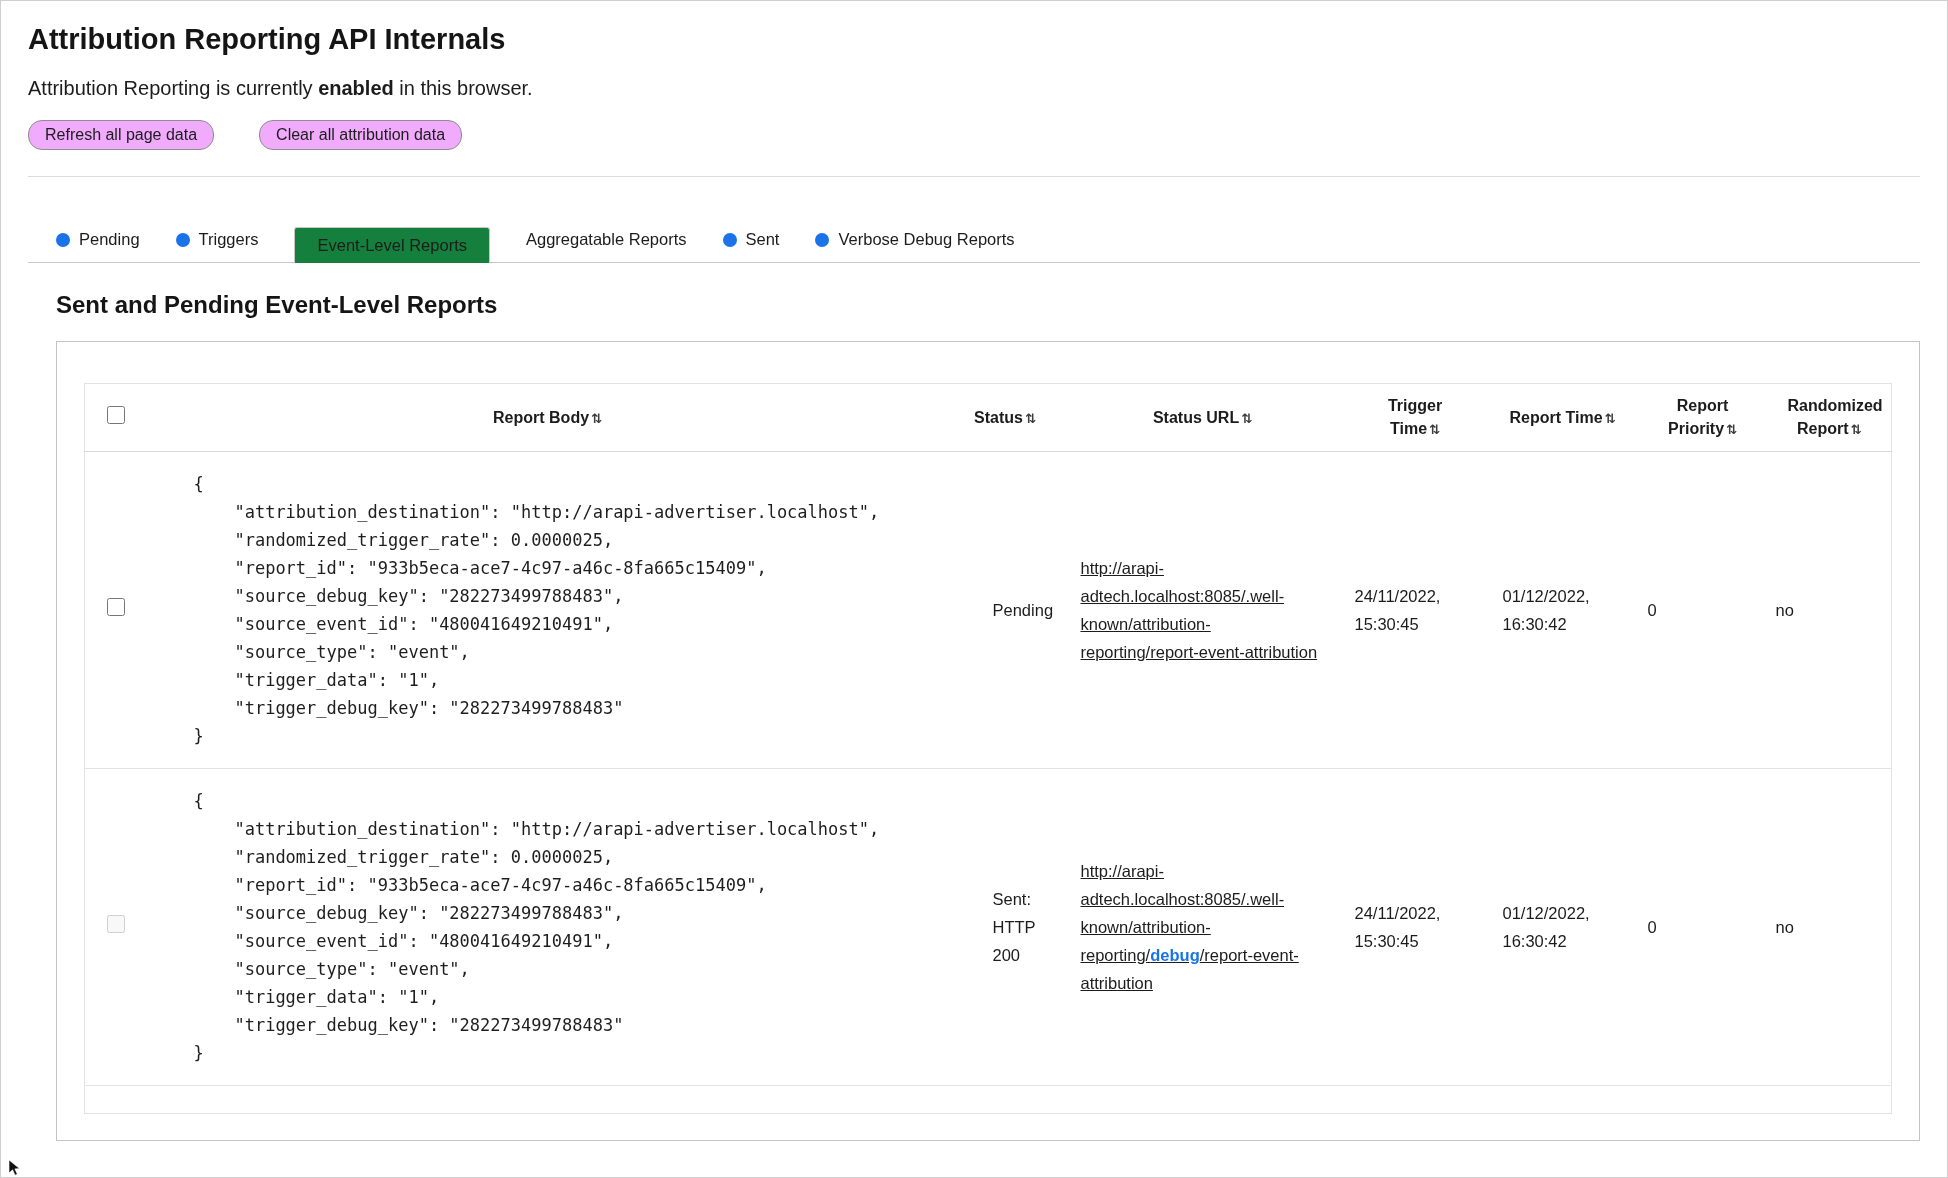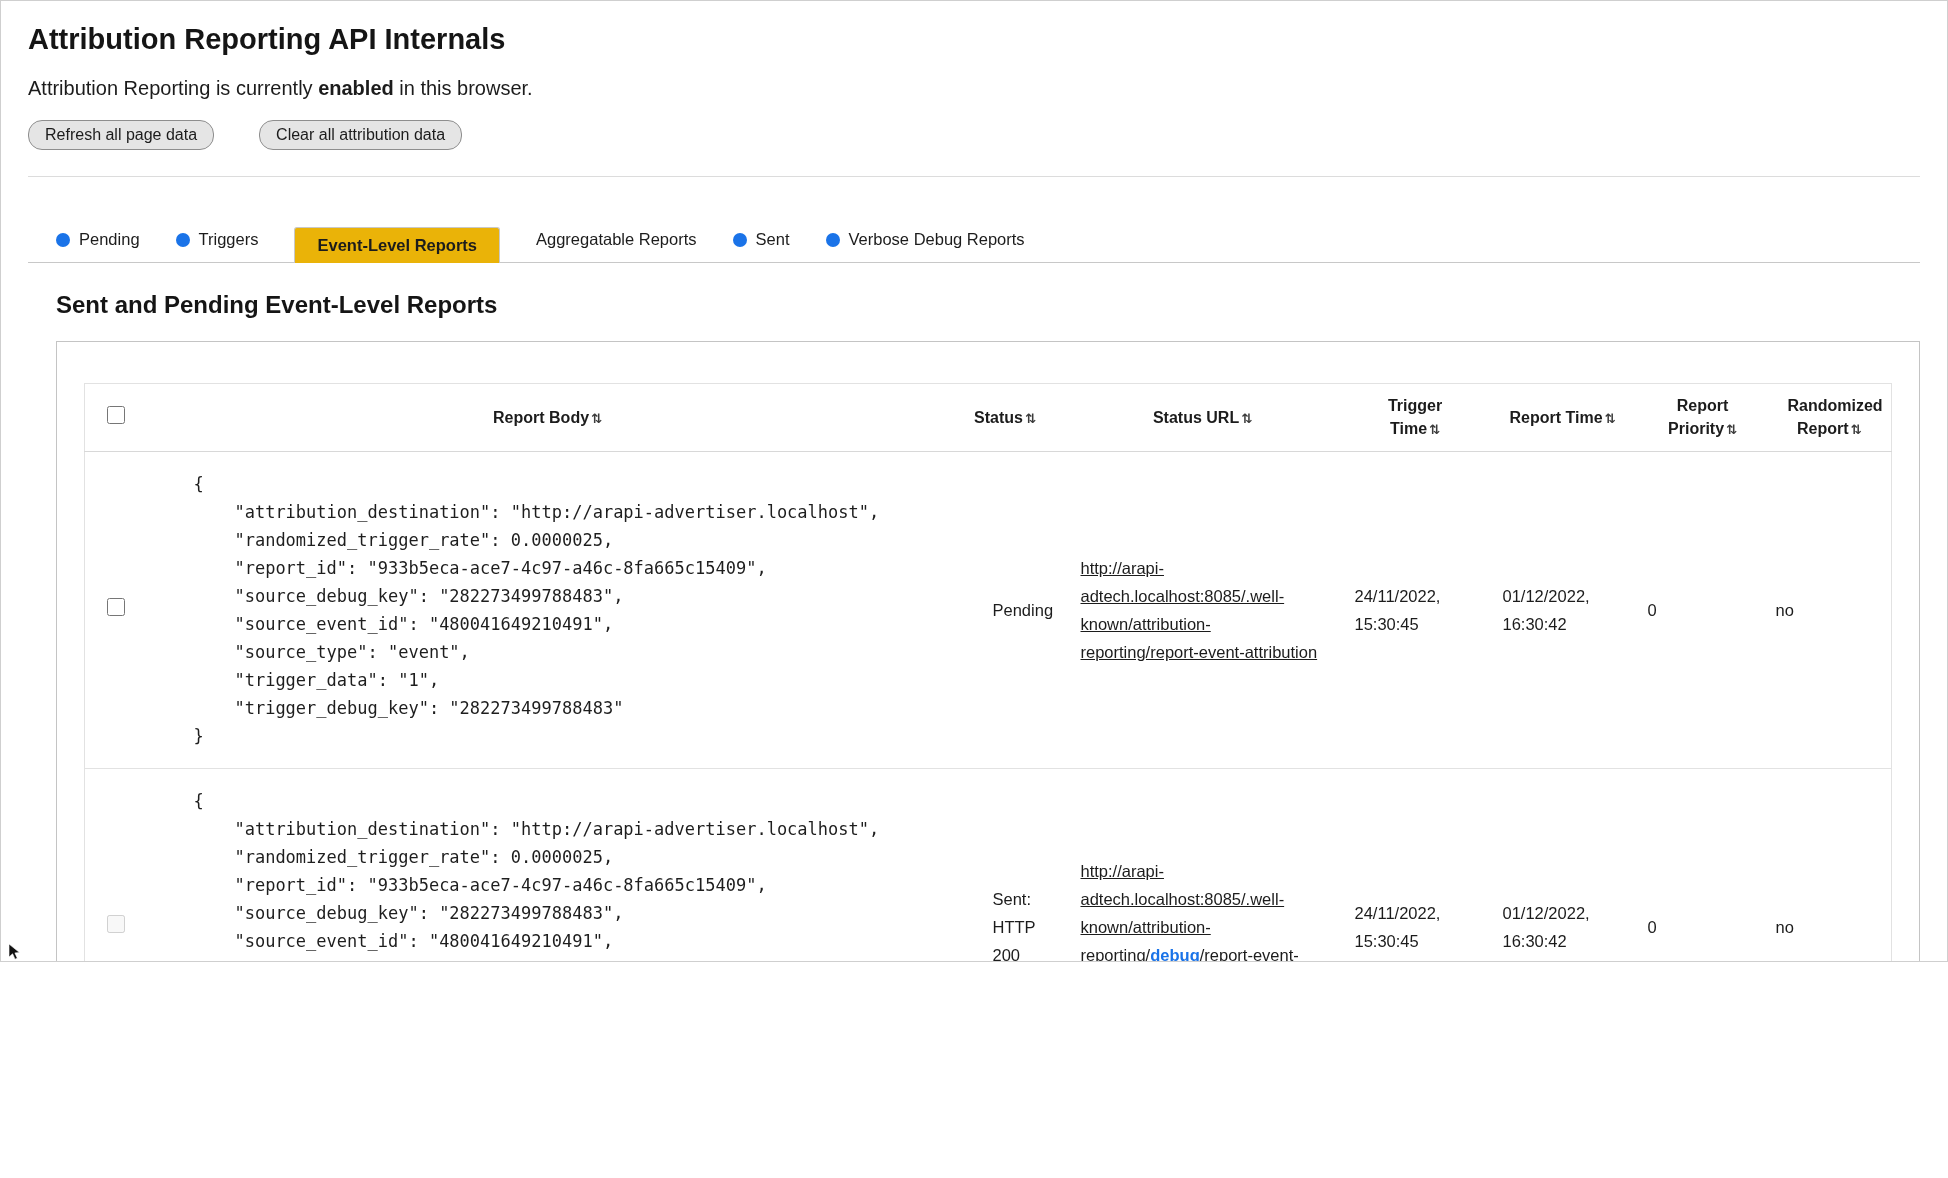--- a/index.html
+++ b/index.html
@@ -3,53 +3,53 @@
 <meta charset="utf-8">
 <title>Attribution Reporting API Internals</title>
 <style>
   * { box-sizing: border-box; }
   html, body { margin: 0; padding: 0; background: #fff; }
   body { font-family: "Liberation Sans", sans-serif; color: #1c1c1c; }
 
   .viewport {
     position: relative;
     width: 1948px;
-    height: 962px;
+    height: 1178px;
     border: 1px solid #cfcfcf;
     background: #fff;
     overflow: hidden;
   }
 
   .page-header { padding: 16px 27px 0 27px; }
   h1.page-title { margin: 6px 0 0 0; font-size: 29px; font-weight: bold; color: #151515; }
   .status-line { margin: 21px 0 0 0; font-size: 20px; color: #1c1c1c; }
   .header-buttons { display: flex; gap: 45px; margin-top: 20px; }
   .chrome-btn {
     font-family: "Liberation Sans", sans-serif;
     font-size: 16px; color: #1c1c1c;
-    background: #e5e5e5; border: 1px solid #8e8e8e; border-radius: 14px;
+    background: #f0abfc; border: 1px solid #8e8e8e; border-radius: 14px;
     padding: 5px 16px; cursor: pointer; white-space: nowrap;
   }
   .header-divider { border: none; border-top: 1px solid #dcdcdc; margin: 26px 0 0 0; }
 
   .tab-bar {
     display: flex; align-items: flex-end;
     margin: 40px 27px 0 27px; padding-left: 28px;
     border-bottom: 1px solid #c8c8c8;
   }
   .tab {
     display: flex; align-items: center; gap: 9px;
     font-size: 16.5px; color: #1c1c1c;
     padding: 13px 0; margin-right: 36px; cursor: pointer; white-space: nowrap;
   }
   .tab.active {
-    font-weight: bold;
+    font-weight: normal;
     border: 1px solid #c8c8c8; border-bottom: none;
     border-radius: 3px 3px 0 0;
-    background: #eab308;
+    background: #15803d;
     padding: 8px 22px;
     margin-bottom: -1px;
   }
   .dot { width: 14px; height: 14px; border-radius: 50%; background: #1a73e8; flex: none; }
 
   h2.section-title { margin: 28px 27px 0 55px; font-size: 24px; font-weight: bold; color: #151515; }
 
   .panel {
     margin: 22px 27px 0 55px;
     border: 1px solid #c4c4c4;

